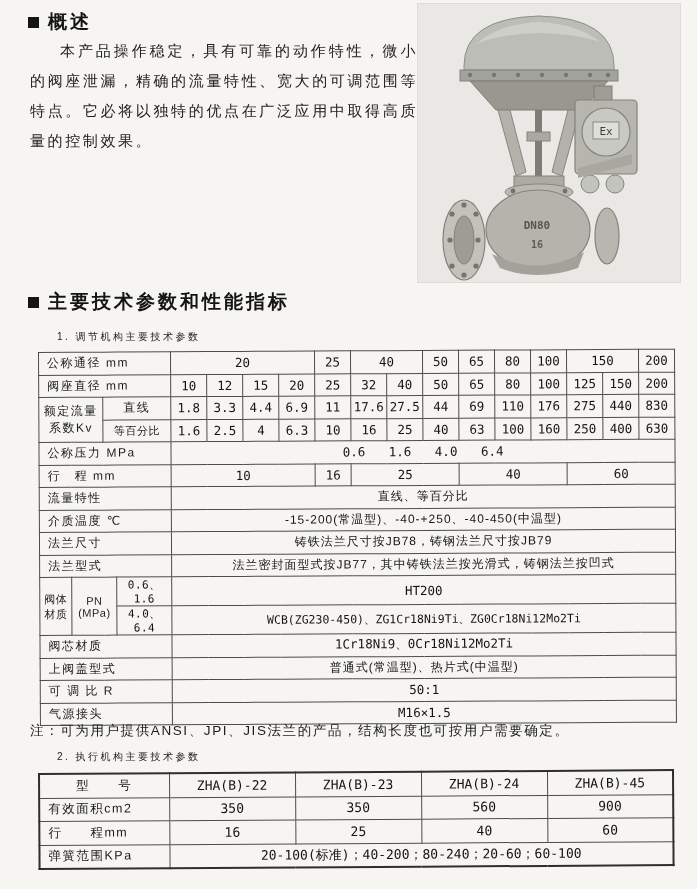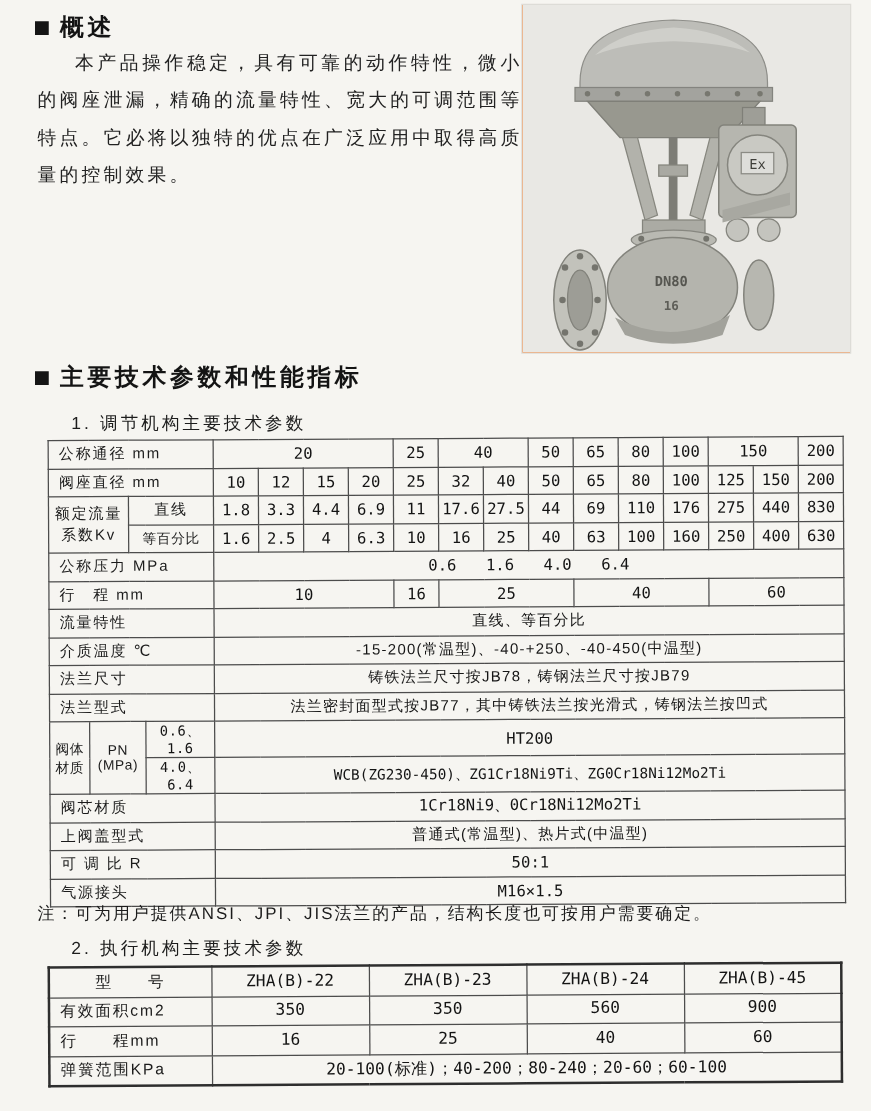--- a/index.html
+++ b/index.html
@@ -19,23 +19,23 @@
     display:inline-block;width:11px;height:11px;background:#151515;
     margin-right:9px;flex:0 0 auto;
   }
   
   .intro-text{width:388px;}
   .intro-text p{
     margin:0;font-size:15px;line-height:30px;letter-spacing:2.6px;
     text-align:justify;text-indent:2em;color:#222;
   }
   
-  .photo{width:262px;height:278px;background:#f97316;box-shadow:0 0 0 1px #dddcd7;}
-  
-  .sub-title{font-size:14px;letter-spacing:2.5px;color:#1c1c1c;}
+  .photo{width:262px;height:278px;background:#d946ef;box-shadow:0 0 0 1px #dddcd7;}
+  
+  .sub-title{font-size:10px;letter-spacing:2.5px;color:#1c1c1c;}
   .note-line{font-size:13.5px;letter-spacing:1.6px;color:#1c1c1c;text-align:right;}
   
   table{border-collapse:collapse;table-layout:fixed;background:transparent;}
   .t1{width:636px;border:1.5px solid #3d3d3d;transform:rotate(-0.3deg);transform-origin:left top;}
   .t2{width:634px;border:2.2px solid #2e2e2e;transform:rotate(-0.35deg);transform-origin:left top;}
   td{
     border:1px solid #4c4c4c;height:21.5px;padding:0 2px;
     text-align:center;vertical-align:middle;overflow:hidden;
   }
   .lb{font-size:12px;letter-spacing:1.5px;color:#1b1b1b;}

